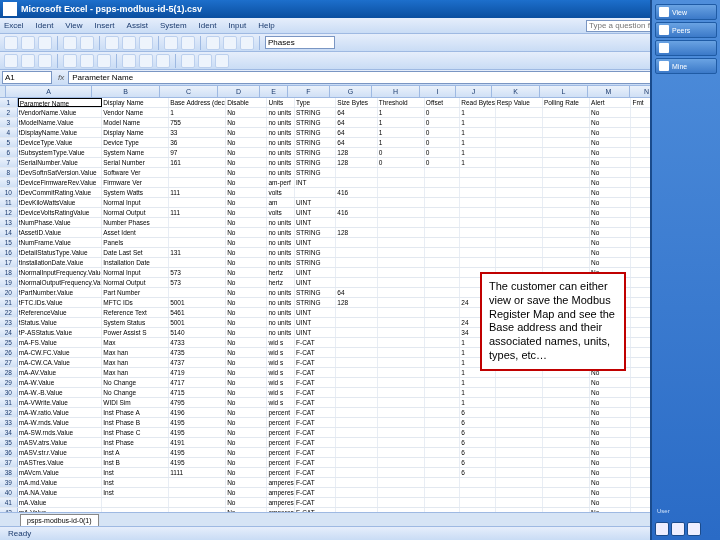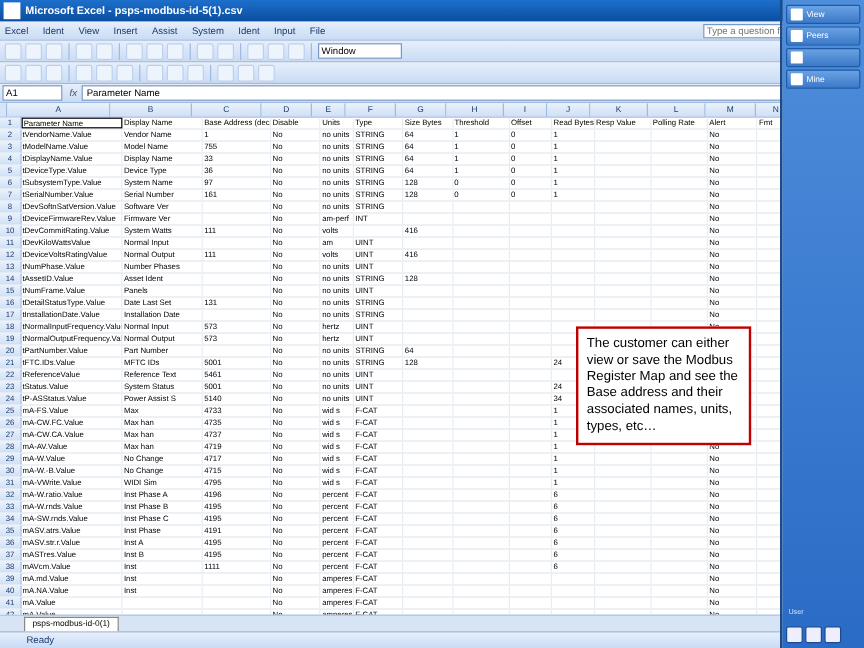--- a/index.html
+++ b/index.html
@@ -214,21 +214,21 @@
     border-bottom: none;
     padding: 0 6px;
     height: 12px;
     line-height: 12px;
   }
   .statusbar {
     height: 14px;
     background: linear-gradient(#e6eefb,#c9dcf5);
     border-top: 1px solid #9eb9e2;
     font-size: 8px;
-    padding: 0 22px;
+    padding: 0 8px;
     line-height: 14px;
     color: #1b3a6d;
   }
   .callout {
     position: absolute;
     left: 480px;
     top: 272px;
     width: 146px;
     background: white;
     border: 2px solid #c00000;
@@ -266,21 +266,21 @@
 
 <div class="menubar">
   <span>Excel</span>
   <span>Ident</span>
   <span>View</span>
   <span>Insert</span>
   <span>Assist</span>
   <span>System</span>
   <span>Ident</span>
   <span>Input</span>
-  <span>File</span>
+  <span>Help</span>
   <input class="help-box" placeholder="Type a question for help" style="">
 </div>
 
 <div class="toolbar">
   <div class="tbtn"></div>
   <div class="tbtn"></div>
   <div class="tbtn"></div>
   <div class="tsep"></div>
   <div class="tbtn"></div>
   <div class="tbtn"></div>
@@ -290,21 +290,21 @@
   <div class="tbtn"></div>
   <div class="tsep"></div>
   <div class="tbtn"></div>
   <div class="tbtn"></div>
   <div class="tsep"></div>
   <div class="tbtn"></div>
   <div class="tbtn"></div>
   <div class="tbtn"></div>
   <div class="tsep"></div>
   <div class="font-box">
-      <span>Window</span>
+      <span>Phases</span>
     </div>
 </div>
 
 <div class="toolbar">
   <div class="tbtn"></div>
   <div class="tbtn"></div>
   <div class="tbtn"></div>
   <div class="tsep"></div>
   <div class="tbtn"></div>
   <div class="tbtn"></div>

